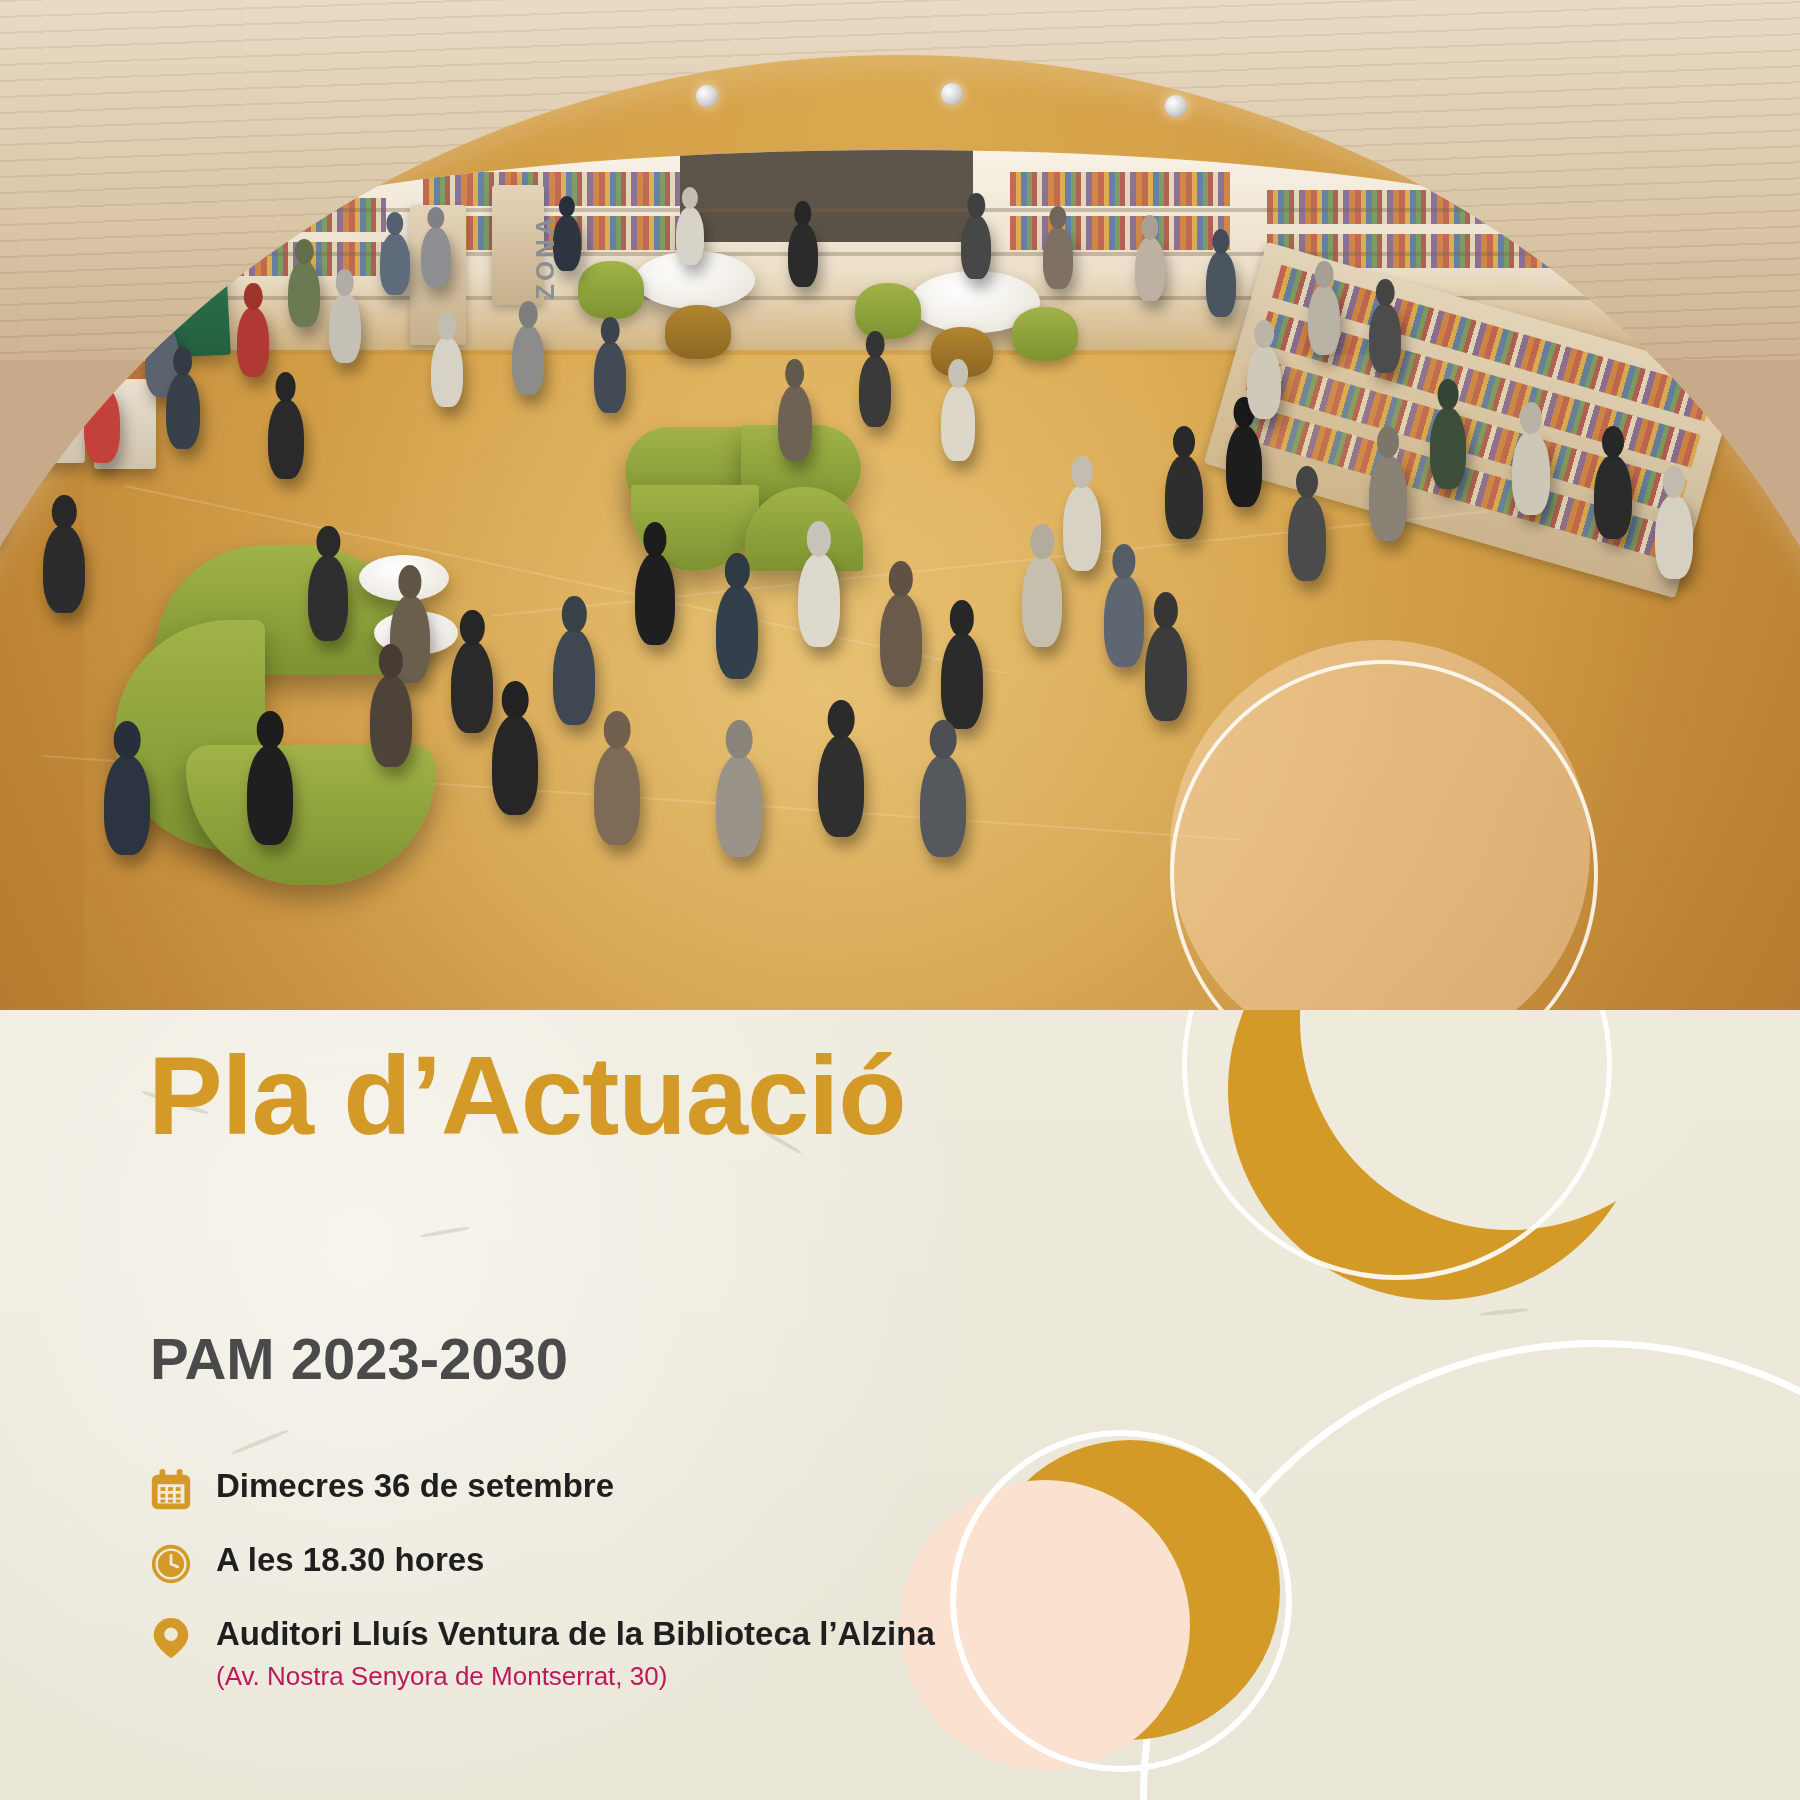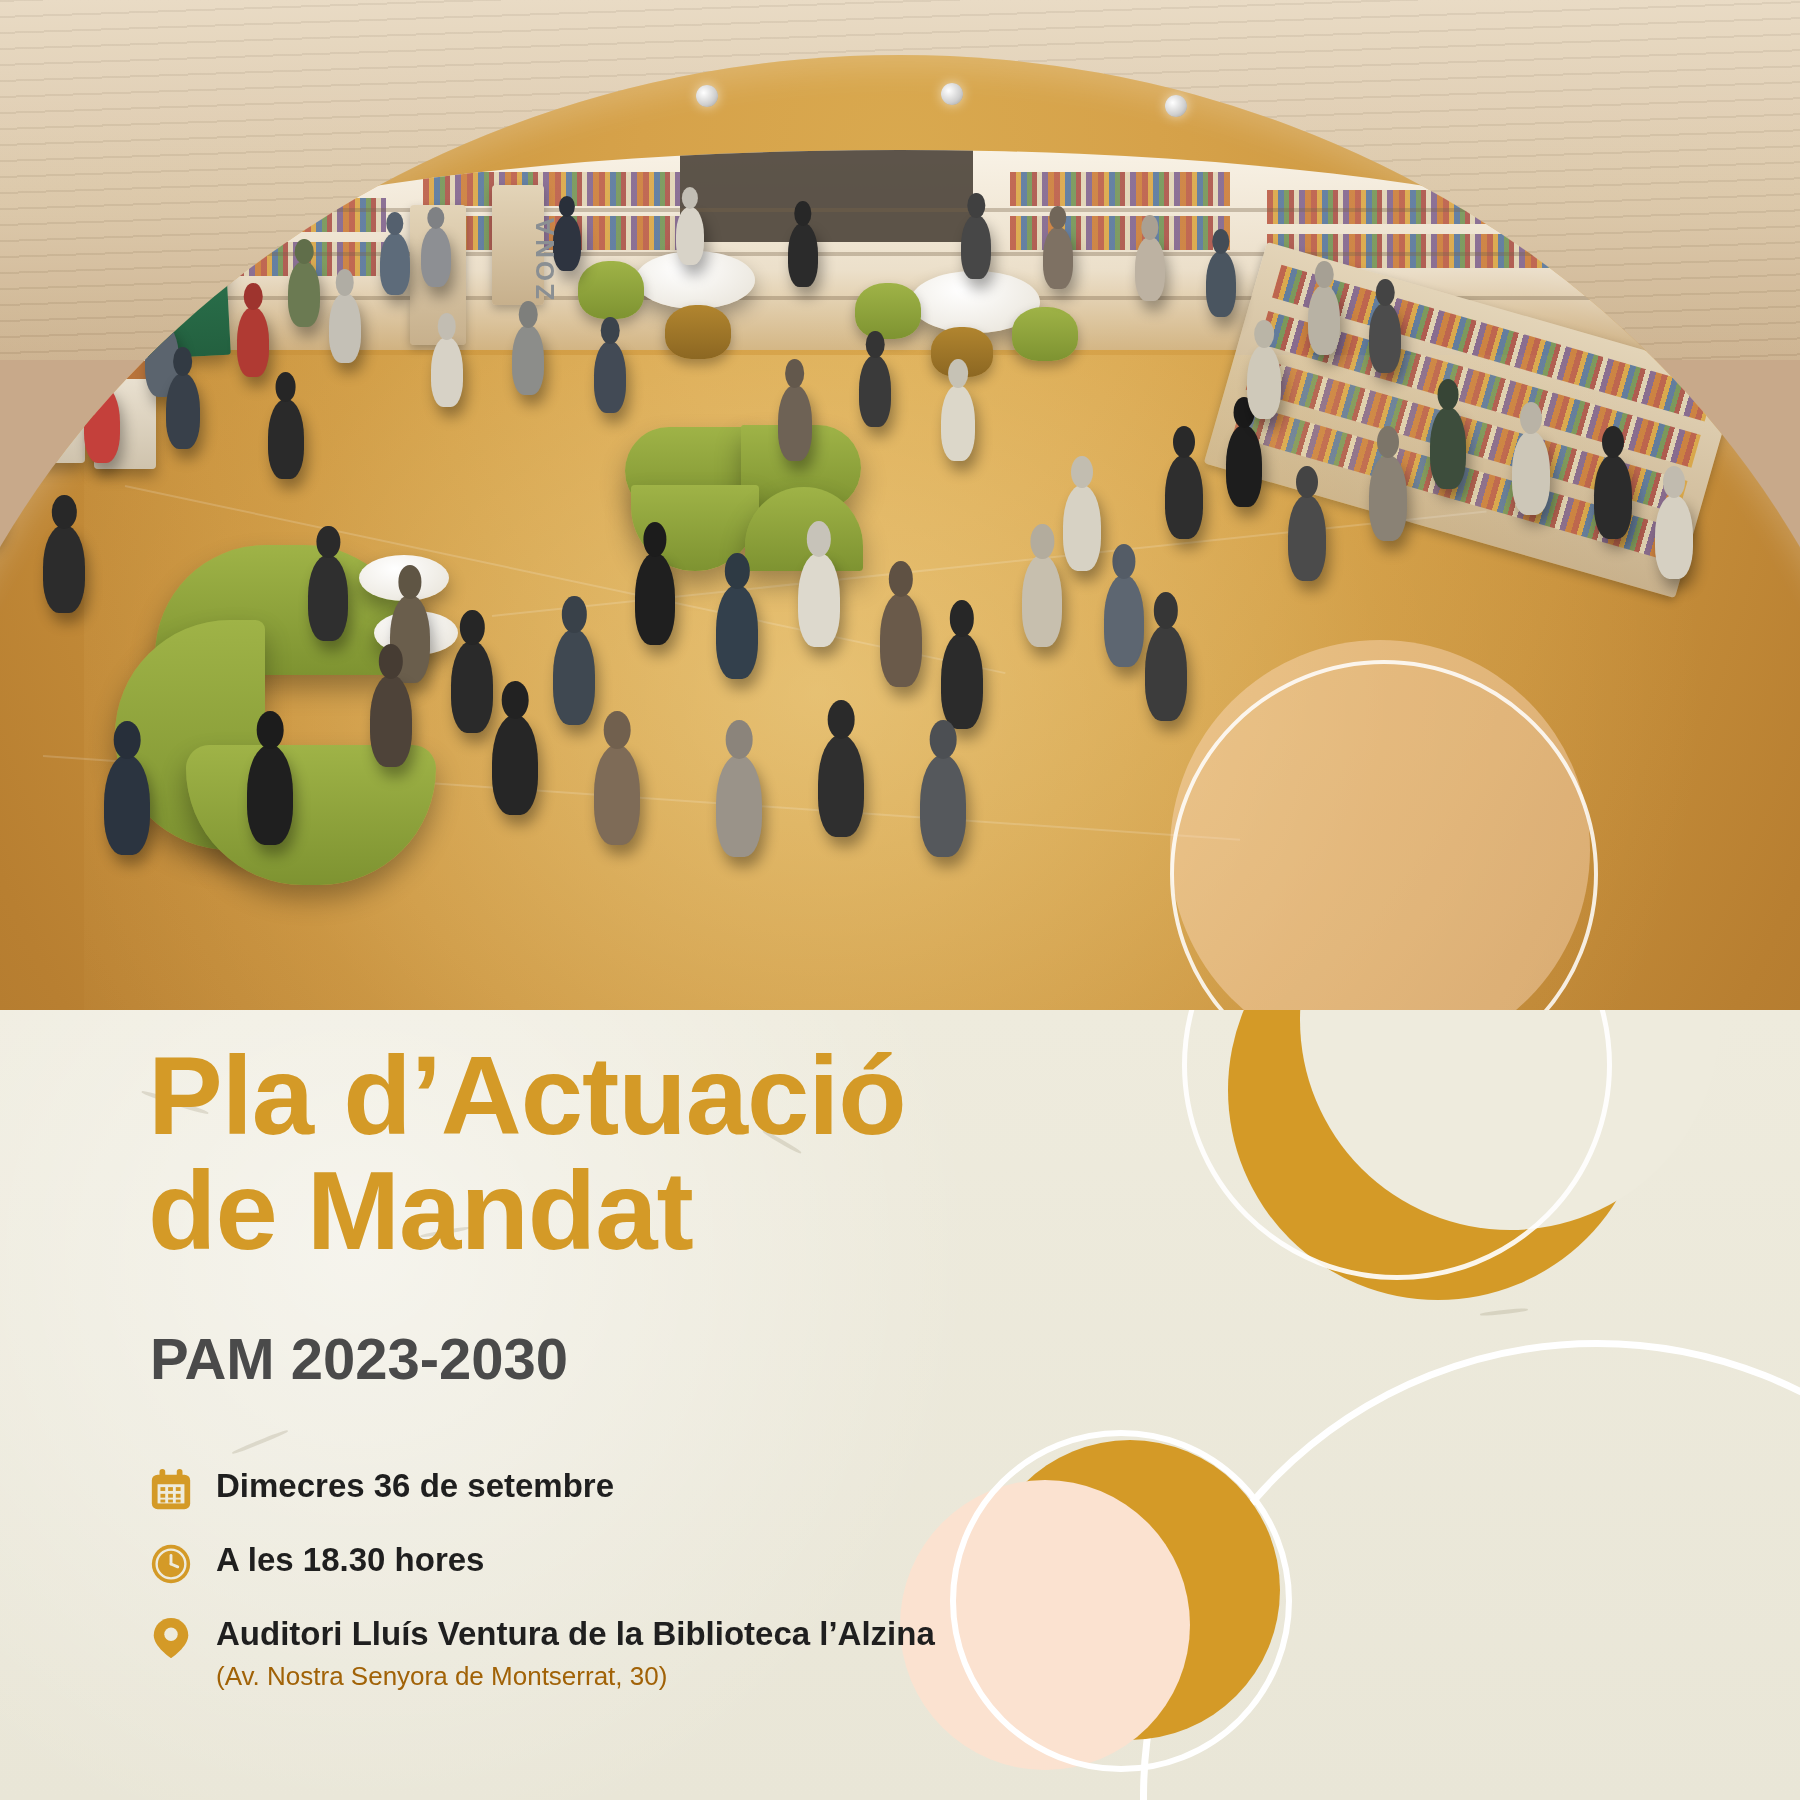--- a/index.html
+++ b/index.html
@@ -271,21 +271,21 @@
   .detail-text {
     color: #1f1f1f;
     font-size: 33px;
     font-weight: bold;
     line-height: 1.25;
   }
   .detail-sub {
     display: block;
     font-size: 26px;
     font-weight: normal;
-    color: #a16207;
+    color: #be185d;
     margin-top: 6px;
   }
 </style>
 </head>
 <body>
 
 <div id="poster">
 
   <div class="photo">
     <div class="ceiling"></div>
@@ -443,21 +443,20 @@
     <div class="deco" style="left:1182px;top:-160px;width:420px;height:420px;border:5px solid rgba(255,255,255,0.9);"></div>
 
     <div class="deco" style="left:1140px;top:330px;width:900px;height:900px;border:7px solid #ffffff;"></div>
     <div class="deco" style="left:980px;top:430px;width:300px;height:300px;background:#d49a27;"></div>
     <div class="deco" style="left:900px;top:470px;width:290px;height:290px;background:#fbe2d0;"></div>
     <div class="deco" style="left:950px;top:420px;width:330px;height:330px;border:6px solid #ffffff;"></div>
   </div>
 
   <div class="headline">
     <span class="l1">Pla d’Actuació</span>
-    <span class="l2">de Mandat</span>
   </div>
   <div class="subhead">PAM 2023-2030</div>
 
   <div class="details">
 
     <div class="detail-row">
       <span class="detail-icon">
         <svg viewBox="0 0 48 48" width="46" height="46">
           <rect x="4" y="8" width="40" height="36" rx="6" fill="#d49a27"></rect>
           <rect x="12" y="2" width="6" height="10" rx="3" fill="#d49a27"></rect>

